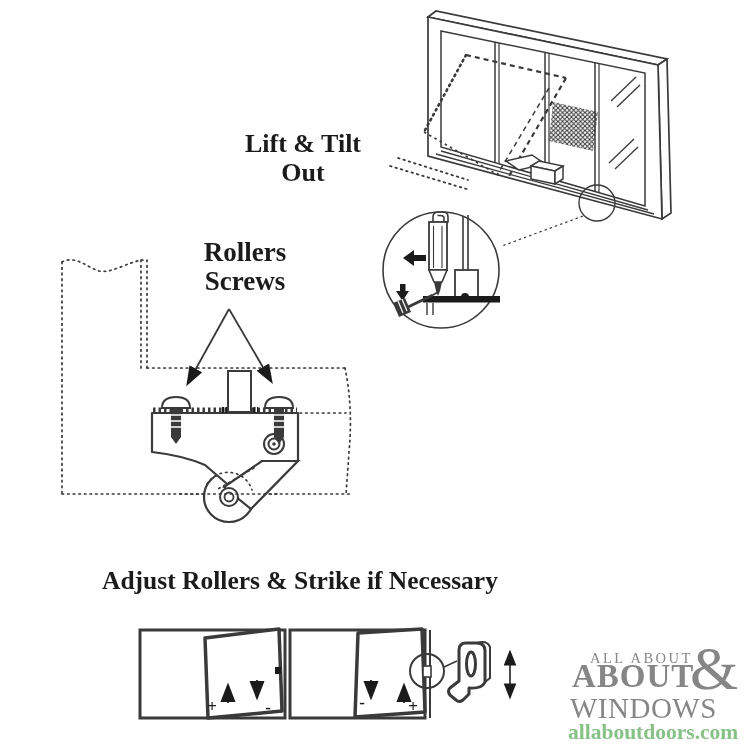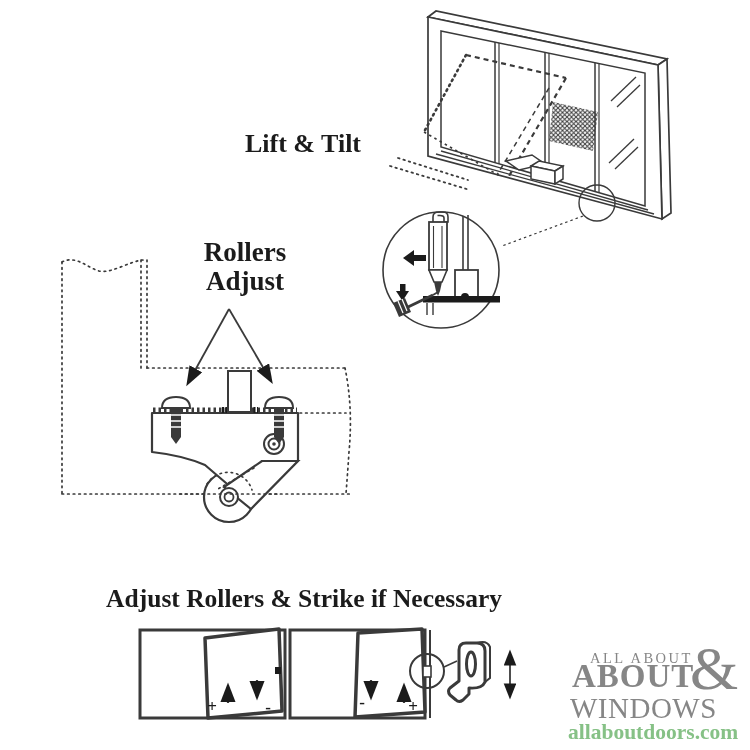--- a/index.html
+++ b/index.html
@@ -23,20 +23,21 @@
   #logo .l3{font-size:29px;font-weight:normal;letter-spacing:.5px;line-height:1;}
   #logo .web{font-size:21.5px;font-weight:bold;color:var(--logo_green,#86c186);line-height:1;}
 </style>
 </head>
 <body>
 
 <div id="sheet">
 
   <div class="abs label" style="left:233px;top:129px;width:140px;font-size:26px;line-height:29px;">
     <div>Lift &amp; Tilt</div>
+    <div>Out</div>
   </div>
 
   <svg class="abs" style="left:380px;top:0px;" width="370" height="262" viewBox="380 0 370 262">
     <defs>
       <pattern id="ht" width="4.5" height="4.5" patternUnits="userSpaceOnUse">
         <path d="M0,0 L4.5,4.5 M4.5,0 L0,4.5" class="s" stroke-width="1"></path>
       </pattern>
       <marker id="ah" orient="auto" markerWidth="12" markerHeight="10" refX="8" refY="3.5">
         <path d="M0,0 L10,3.5 L0,7 Z" class="f"></path>
       </marker>
@@ -125,21 +126,21 @@
       <line class="s" stroke-width="3" x1="408" y1="307" x2="433" y2="295"></line>
       <line class="s" stroke-width="2" x1="433" y1="295" x2="438" y2="292"></line>
       <polygon class="fl" points="393,303 405,298 411,312 399,317"></polygon>
       <line stroke="#fff" stroke-width="1.2" x1="398" y1="301" x2="403" y2="313"></line>
       <line stroke="#fff" stroke-width="1.2" x1="402" y1="299" x2="407" y2="311"></line>
     </g>
   </svg>
 
   <div class="abs label" style="left:150px;top:238px;width:190px;font-size:27px;line-height:29px;">
     <div>Rollers</div>
-    <div>Adjust</div>
+    <div>Screws</div>
   </div>
 
   <svg class="abs" style="left:40px;top:235px;" width="330" height="300" viewBox="40 235 330 300">
 
     <g>
       <path class="dot" stroke-width="1.7" d="M62,262 C76,255 86,267 99,271 C111,274 130,261 143,260"></path>
       <line class="dot" stroke-width="1.7" x1="62" y1="262" x2="62" y2="494"></line>
       <line class="dot" stroke-width="1.7" x1="62" y1="494" x2="350" y2="494"></line>
       <line class="dot" stroke-width="1.7" x1="141" y1="260" x2="141" y2="368"></line>
       <line class="dot" stroke-width="1.7" x1="147" y1="260" x2="147" y2="368"></line>
@@ -199,21 +200,21 @@
       <line class="s" stroke-width="1.8" x1="229" y1="309" x2="188" y2="383" marker-end="url(#am)"></line>
       <line class="s" stroke-width="1.8" x1="229" y1="309" x2="271" y2="381" marker-end="url(#am)"></line>
     </g>
     <defs>
       <marker id="am" orient="auto" markerWidth="14" markerHeight="12" refX="9" refY="4">
         <path d="M0,0 L11,4 L0,8 Z" class="f"></path>
       </marker>
     </defs>
   </svg>
 
-  <div class="abs label" style="left:102px;top:584px;width:400px;font-size:25.5px;text-align:right;">Adjust Rollers &amp; Strike if Necessary</div>
+  <div class="abs label" style="left:102px;top:566px;width:400px;font-size:25.5px;text-align:left;">Adjust Rollers &amp; Strike if Necessary</div>
 
   <svg class="abs" style="left:100px;top:615px;" width="450" height="135" viewBox="100 615 450 135">
     <defs>
       <marker id="aa" orient="auto-start-reverse" markerWidth="12" markerHeight="10" refX="7" refY="3.5">
         <path d="M0,0 L9,3.5 L0,7 Z" class="f"></path>
       </marker>
     </defs>
 
     <g>
       <rect class="s" stroke-width="3" x="140" y="630" width="145" height="88"></rect>

